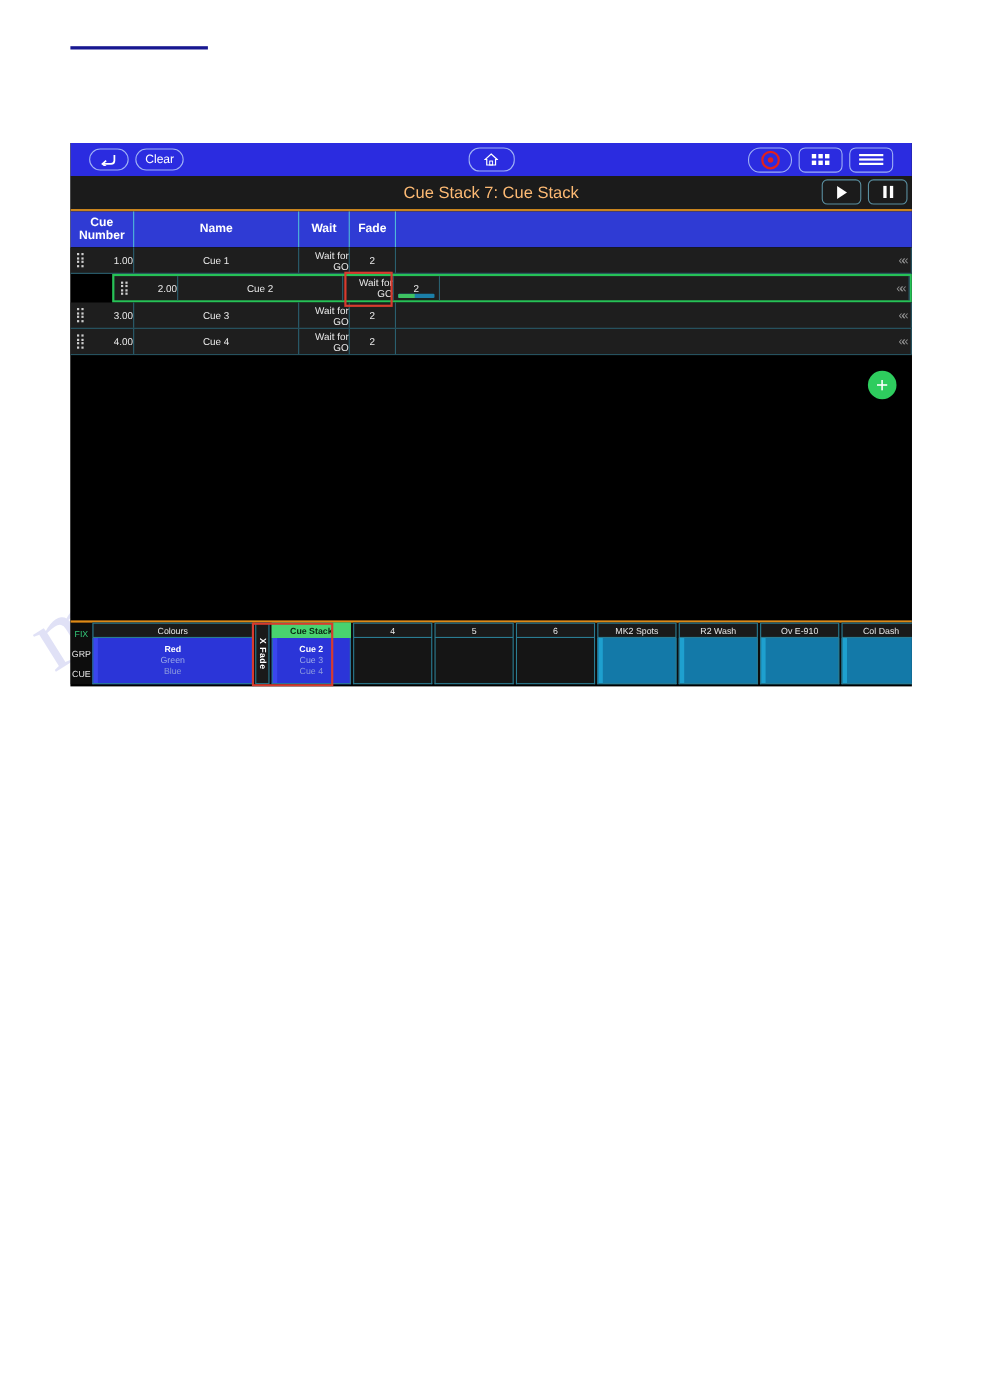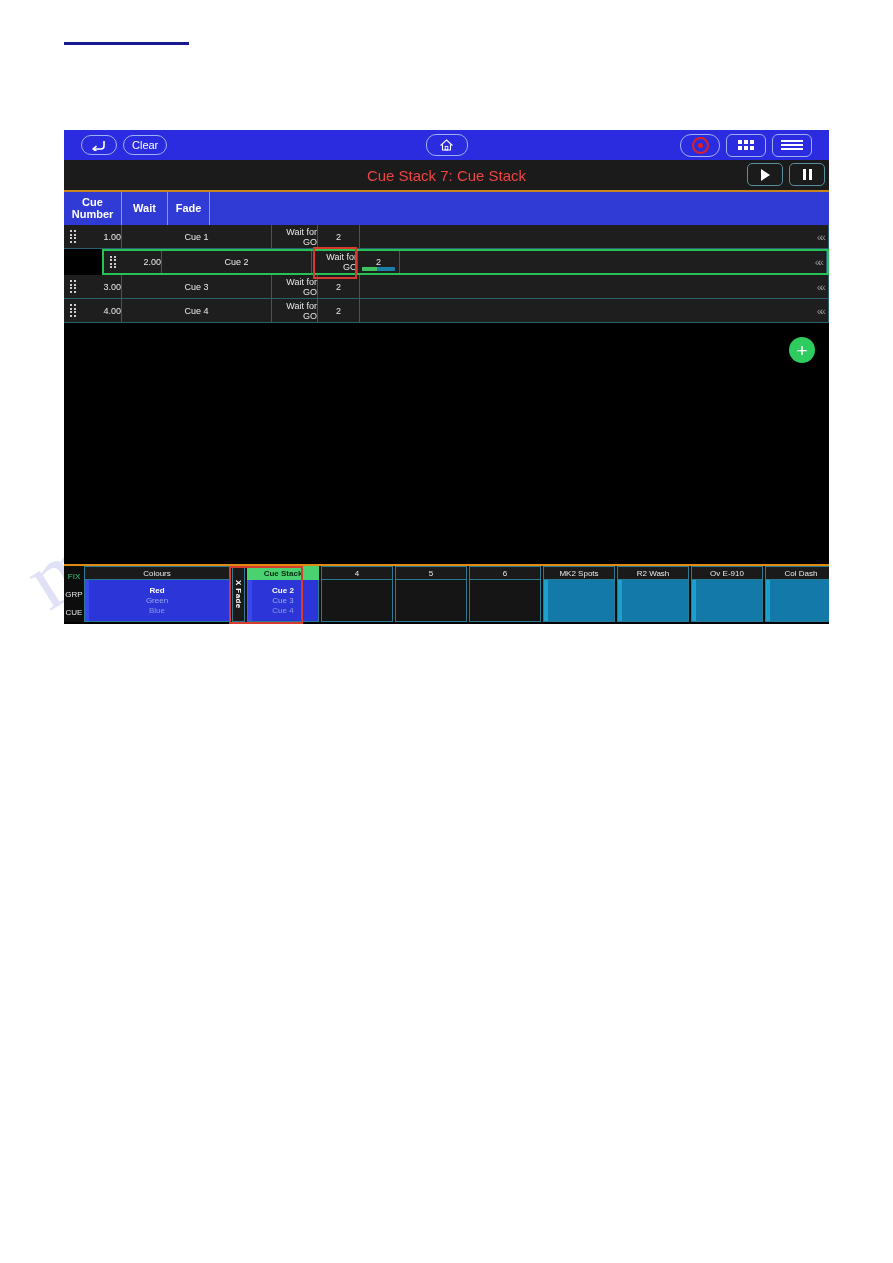--- a/index.html
+++ b/index.html
@@ -121,21 +121,21 @@
   .titlebar {
     position: relative;
     height: 30px;
     background: #1b1b1b;
     border-bottom: 2px solid #c8841e;
     display: flex;
     align-items: center;
     justify-content: center;
   }
   .title-text {
-    color: #ef4444;
+    color: #fdba74;
     font-size: 15px;
   }
   .transport {
     position: absolute;
     right: 4px; top: 3px;
     display: flex; gap: 6px;
   }
   .tp-btn {
     width: 34px; height: 21px;
     border: 1px solid #5a8fa0; border-radius: 5px;
@@ -418,20 +418,21 @@
       </div>
     </div>
 
     <div class="tbl-head">
       <div class="th c-num">
         <div>
           <div>Cue</div>
           <div>Number</div>
         </div>
       </div>
+      <div class="th c-name">Name</div>
       <div class="th c-wait">Wait</div>
       <div class="th c-fade">Fade</div>
     </div>
 
     <div class="tbl-body" id="cue-rows" style="position: relative;">
         <div class="trow">
           <div class="td num c-num">
             <div class="handle">
               <i></i>
               <i></i>

